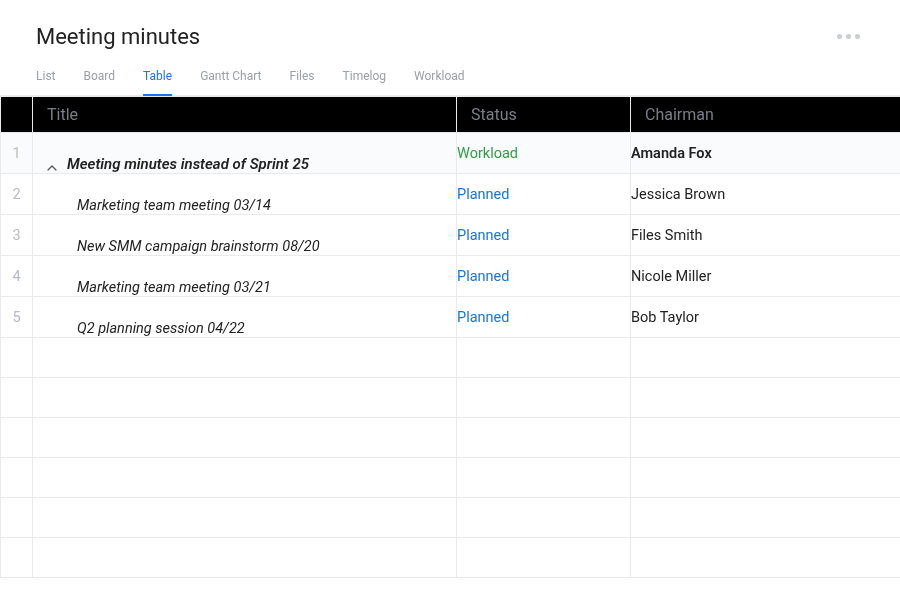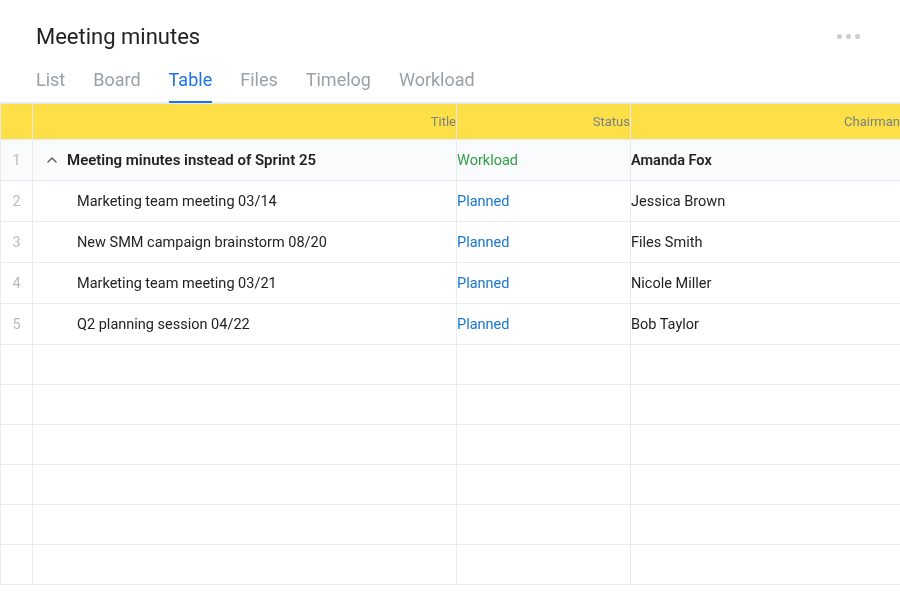--- a/index.html
+++ b/index.html
@@ -3,34 +3,34 @@
 <meta charset="utf-8">
 <style>
   * { box-sizing: border-box; margin: 0; padding: 0; }
   html, body { width: 900px; height: 609px; font-family: -apple-system, BlinkMacSystemFont, "Segoe UI", Roboto, "Helvetica Neue", Arial, sans-serif; background: #fff; color: #222; }
   .page { width: 900px; height: 609px; position: relative; }
   .header { display: flex; align-items: center; justify-content: space-between; padding: 24px 36px 8px 36px; }
   .title { font-size: 22px; font-weight: 400; color: #222; text-align: center; }
   .more-btn { display: flex; gap: 4px; cursor: pointer; padding: 4px; }
   .more-btn span { width: 5px; height: 5px; border-radius: 50%; background: #c9ccd1; display: block; }
   .tabs { display: flex; gap: 28px; padding: 12px 36px 0 36px; border-bottom: 1px solid #e8eaed; }
-  .tab { font-size: 18px; color: #9aa0a6; padding-bottom: 12px; cursor: pointer; position: relative; }
+  .tab { font-size: 12px; color: #9aa0a6; padding-bottom: 12px; cursor: pointer; position: relative; }
   .tab.active { color: #1a73e8; }
   .tab.active::after { content: ""; position: absolute; left: 0; right: 0; bottom: -1px; height: 2px; background: #1a73e8; }
   .table { width: 100%; border-collapse: collapse; table-layout: fixed; }
   .table col.rownum { width: 32px; }
   .table col.title-col { width: 424px; }
   .table col.status-col { width: 174px; }
   .table col.chair-col { width: 270px; }
   .table th, .table td { border: 1px solid #e8eaed; padding: 0; vertical-align: middle; }
-  .table thead th { height: 36px; background: #fde047; font-weight: 400; font-size: 13px; color: #7a7f87; text-align: right; padding-left: 14px; }
+  .table thead th { height: 36px; background: #000000; font-weight: 400; font-size: 16px; color: #7a7f87; text-align: left; padding-left: 14px; }
   .table thead th.rownum-h { padding: 0; }
   .table tbody td { height: 40px; font-size: 14.5px; }
   .rownum-cell { text-align: center; color: #b6bbc2; font-size: 13px; }
-  .title-cell { padding-left: 14px; display: flex; align-items: center; height: 40px; }
+  .title-cell { padding-left: 14px; display: flex; align-items: flex-end; height: 40px; font-style: italic; }
   .title-cell.indent { padding-left: 44px; }
   .chevron { display: inline-flex; margin-right: 10px; }
   .chevron svg { width: 10px; height: 10px; }
   .parent-row td { background: #fafbfc; }
   .parent-title { font-weight: 600; color: #222; font-size: 15px; }
   .status-cell { padding-left: 14px; font-size: 14px; }
   .status-completed { color: #2e9e44; }
   .status-planned { color: #1976d2; }
   .chair-cell { padding-left: 14px; font-size: 15px; color: #222; }
   .parent-row .chair-cell { font-weight: 600; margin-top: 20px; }
@@ -46,20 +46,21 @@
       <span></span>
       <span></span>
       <span></span>
     </div>
   </div>
 
   <div class="tabs">
     <div class="tab">List</div>
     <div class="tab">Board</div>
     <div class="tab active">Table</div>
+    <div class="tab">Gantt Chart</div>
     <div class="tab">Files</div>
     <div class="tab">Timelog</div>
     <div class="tab">Workload</div>
   </div>
 
   <table class="table">
     <colgroup>
       <col class="rownum">
       <col class="title-col">
       <col class="status-col">

